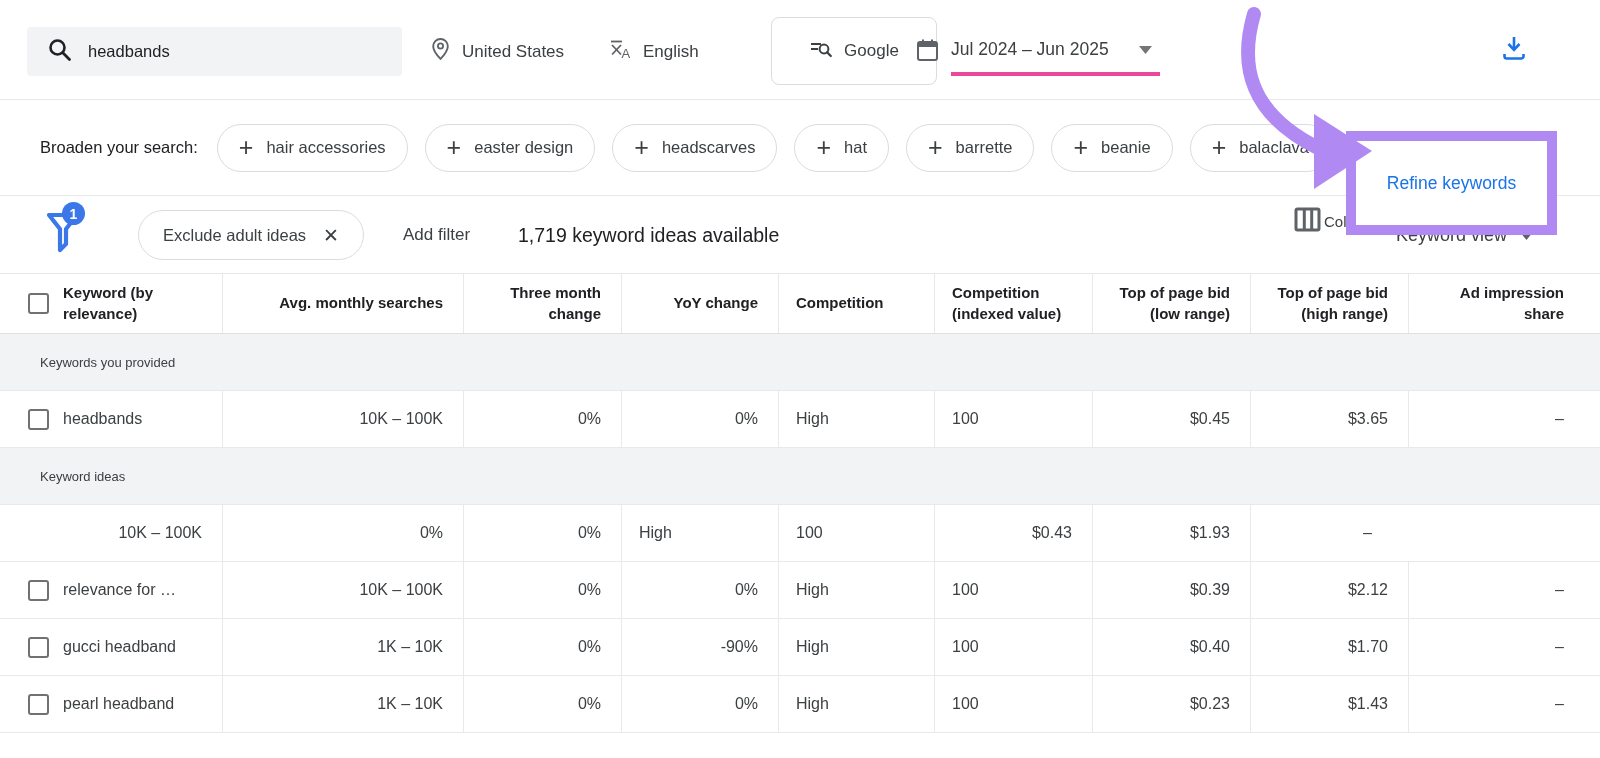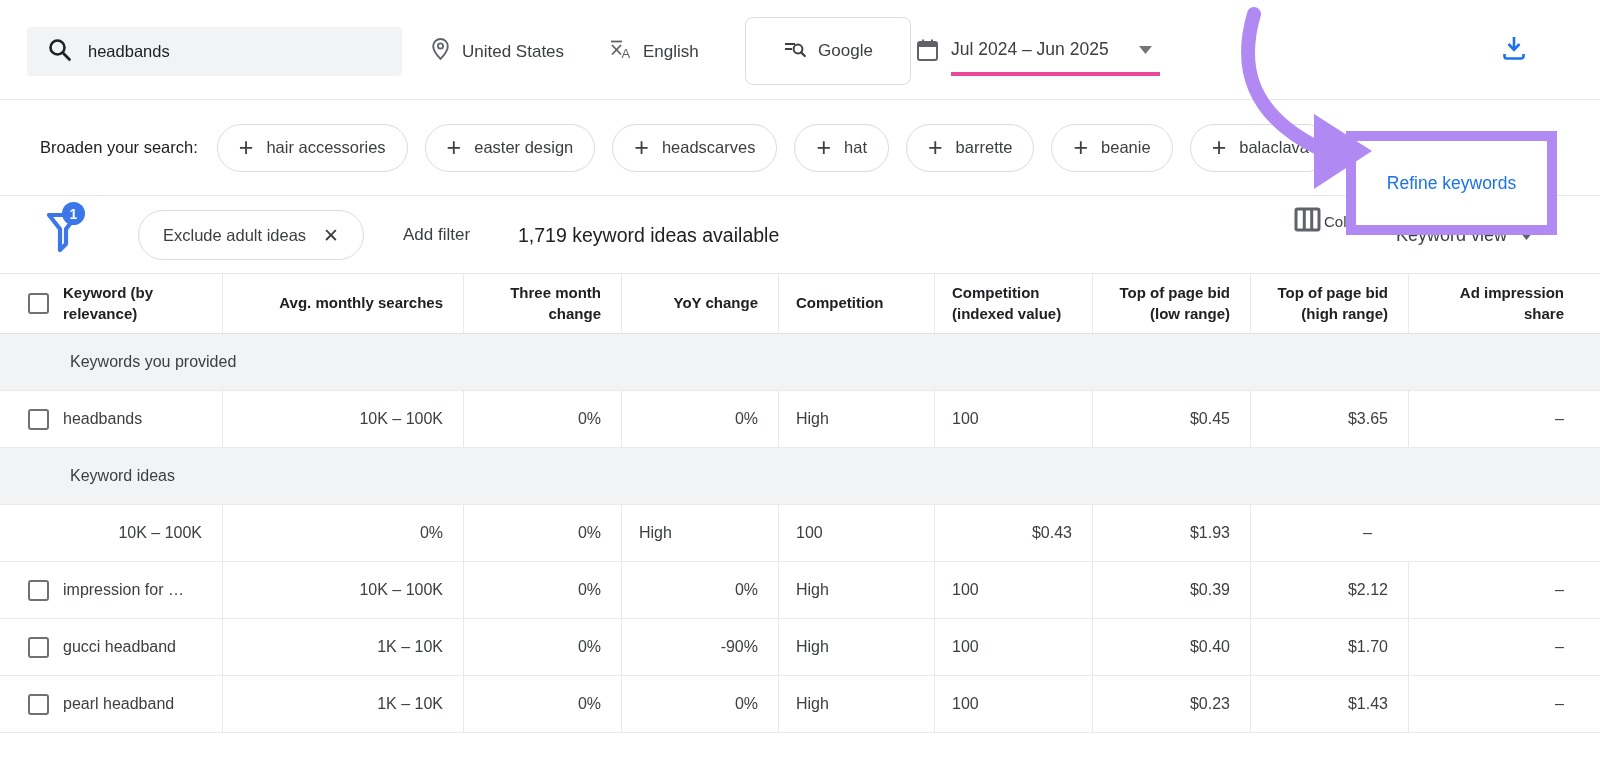--- a/index.html
+++ b/index.html
@@ -12,21 +12,21 @@
   
   .topbar { position:relative; height:100px; border-bottom:1px solid #e8e8e8; background:#fff; }
   .searchbox { position:absolute; left:27px; top:27px; width:375px; height:49px;
     background:#f1f3f4; border-radius:4px; display:flex; align-items:center; gap:15px;
     padding:0 20px; cursor:text; }
   .searchbox .q { font-size:16.5px; color:#202124; }
   .tb-item { position:absolute; top:27px; height:49px; display:flex; align-items:center; gap:11px;
     font-size:17px; color:#3c4043; cursor:pointer; }
   .tb-loc { left:430px; }
   .tb-lang { left:608px; }
-  .network-btn { position:absolute; left:745px; top:17px; width:166px; height:68px;
+  .network-btn { position:absolute; left:771px; top:17px; width:166px; height:68px;
     background:#fff; border:1px solid #dadce0; border-radius:8px; display:flex; align-items:center;
     justify-content:center; gap:11px; font-size:17px; color:#3c4043; cursor:pointer;
     font-family:inherit; }
   .date-picker { position:absolute; left:916px; top:27px; height:49px; display:flex;
     align-items:center; gap:12px; cursor:pointer; }
   .date-inner { display:flex; align-items:center; height:100%; gap:30px; padding-right:8px;
     border-bottom:4px solid #ec4899; font-size:17.5px; color:#3c4043; }
   .download-btn { position:absolute; left:1500px; top:34px; background:none; border:none; cursor:pointer; }
   
   .broaden { position:relative; height:96px; border-bottom:1px solid #e8e8e8;
@@ -69,21 +69,21 @@
     font-size:16px; color:#3c4043; overflow:hidden; }
   .cell:first-child { border-left:none; padding-left:28px; gap:14px; }
   .cell.right { justify-content:flex-end; text-align:right; }
   .cell.c8 { padding-right:36px; }
   .cell.c4, .cell.c5 { padding-left:17px; }
   .header-row { height:60px; border-bottom:1px solid #e0e0e0; background:#fff; }
   .hcell { font-weight:700; color:#202124; font-size:15px; line-height:1.35; cursor:pointer; }
   .hcell .htext { white-space:normal; }
   .data-row { height:57px; border-bottom:1px solid #e9e9ea; background:#fff; }
   .section-row { height:57px; border-bottom:1px solid #e9e9ea; background:#f1f3f4;
-    display:flex; align-items:center; padding-left:70px; font-size:16px; color:#3c4043; }
+    display:flex; align-items:center; padding-left:40px; font-size:13px; color:#3c4043; }
   .checkbox { width:21px; height:21px; border:2px solid #717175; border-radius:3px;
     background:#fff; flex-shrink:0; cursor:pointer; }
   .kw { white-space:nowrap; }
 </style>
 </head>
 <body>
 
 <div class="topbar">
   <div class="searchbox">
     <span>
@@ -325,21 +325,21 @@
       <div class="cell c7 right">
         <span>$1.93</span>
       </div>
       <div class="cell c8 right">
         <span>–</span>
       </div>
     </div>
     <div class="grid-row data-row">
       <div class="cell c0 left">
         <span class="checkbox"></span>
-        <span class="kw">impression for …</span>
+        <span class="kw">relevance for …</span>
       </div>
       <div class="cell c1 right">
         <span>10K – 100K</span>
       </div>
       <div class="cell c2 right">
         <span>0%</span>
       </div>
       <div class="cell c3 right">
         <span>0%</span>
       </div>

